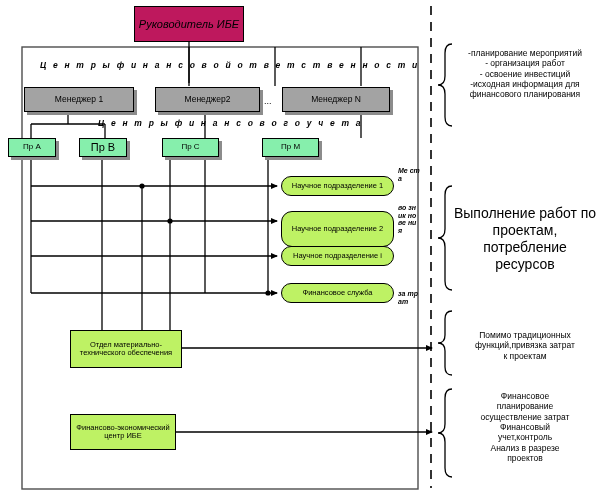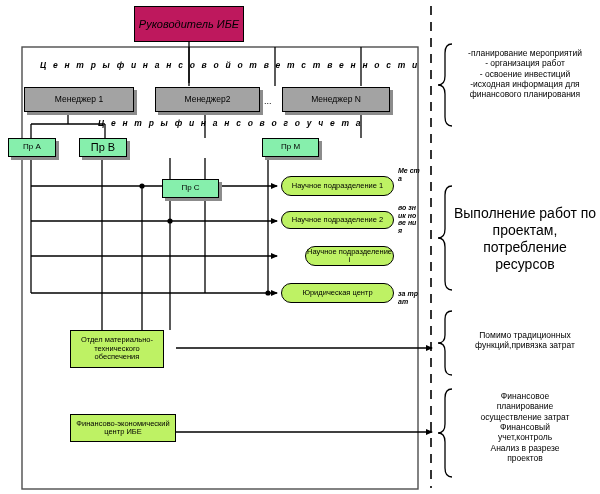--- a/index.html
+++ b/index.html
@@ -96,69 +96,70 @@
   <div class="bx yellow shadow" style="left:282px;top:87px;width:108px;height:25px;font-size:8.5px;">
     <span>Менеджер N</span>
   </div>
 
   <div class="bx blue shadow" style="left:8px;top:138px;width:48px;height:19px;font-size:8px;">
     <span>Пр A</span>
   </div>
   <div class="bx blue shadow" style="left:79px;top:138px;width:48px;height:19px;font-size:11px;">
     <span>Пр B</span>
   </div>
-  <div class="bx blue shadow" style="left:162px;top:138px;width:57px;height:19px;font-size:8px;margin-top:41px;">
+  <div class="bx blue shadow" style="left:162px;top:138px;width:57px;height:19px;font-size:8px;">
     <span>Пр C</span>
   </div>
   <div class="bx blue shadow" style="left:262px;top:138px;width:57px;height:19px;font-size:8px;">
     <span>Пр М</span>
   </div>
 
   <div class="bx white round" style="left:281px;top:176px;width:113px;height:20px;font-size:7.5px;">
     <span>Научное подразделение 1</span>
   </div>
-  <div class="bx white round" style="left:281px;top:211px;width:113px;height:18px;font-size:7.5px;">
+  <div class="bx white round" style="left:281px;top:211px;width:113px;height:36px;font-size:7.5px;">
     <span>Научное подразделение 2</span>
   </div>
-  <div class="bx white round" style="left:281px;top:246px;width:89px;height:20px;font-size:7.5px;margin-left:24px;">
+  <div class="bx white round" style="left:281px;top:246px;width:113px;height:20px;font-size:7.5px;">
     <span>Научное подразделение i</span>
   </div>
   <div class="bx white round" style="left:281px;top:283px;width:113px;height:20px;font-size:7.5px;">
-    <span>Юридическая центр</span>
+    <span>Финансовое служба</span>
   </div>
 
   <div class="vert" style="left:398px;top:167px;width:22px;">Ме ст а</div>
   <div class="vert" style="left:398px;top:204px;width:22px;">во зн ик но ве ни я</div>
   <div class="vert" style="left:398px;top:290px;width:22px;">за тр ат</div>
 
-  <div class="bx white" style="left:70px;top:330px;width:94px;height:38px;font-size:7.5px;padding:0 3px;">
+  <div class="bx white" style="left:70px;top:330px;width:112px;height:38px;font-size:7.5px;padding:0 3px;">
     <span>Отдел материально-технического обеспечения</span>
   </div>
 
-  <div class="bx white" style="left:70px;top:414px;width:106px;height:28px;font-size:7.5px;padding:0 3px;">
+  <div class="bx white" style="left:70px;top:414px;width:106px;height:36px;font-size:7.5px;padding:0 3px;">
     <span>Финансово-экономический центр ИБЕ</span>
   </div>
 
   <div class="panel" style="left:452px;top:48px;width:146px;font-size:8.5px;">
     <div>-планирование мероприятий</div>
     <div>- организация работ</div>
     <div>- освоение инвестиций</div>
     <div>-исходная информация для</div>
     <div>финансового планирования</div>
   </div>
 
   <div class="panel" style="left:452px;top:205px;width:146px;font-size:14px;">
     <div>Выполнение работ по</div>
     <div>проектам, потребление</div>
     <div>ресурсов</div>
   </div>
 
   <div class="panel" style="left:452px;top:330px;width:146px;font-size:8.5px;">
     <div>Помимо традиционных</div>
     <div>функций,привязка затрат</div>
+    <div>к проектам</div>
   </div>
 
   <div class="panel" style="left:452px;top:391px;width:146px;font-size:8.5px;">
     <div>Финансовое</div>
     <div>планирование</div>
     <div>осуществление затрат</div>
     <div>Финансовый</div>
     <div>учет,контроль</div>
     <div>Анализ в разрезе</div>
     <div>проектов</div>

